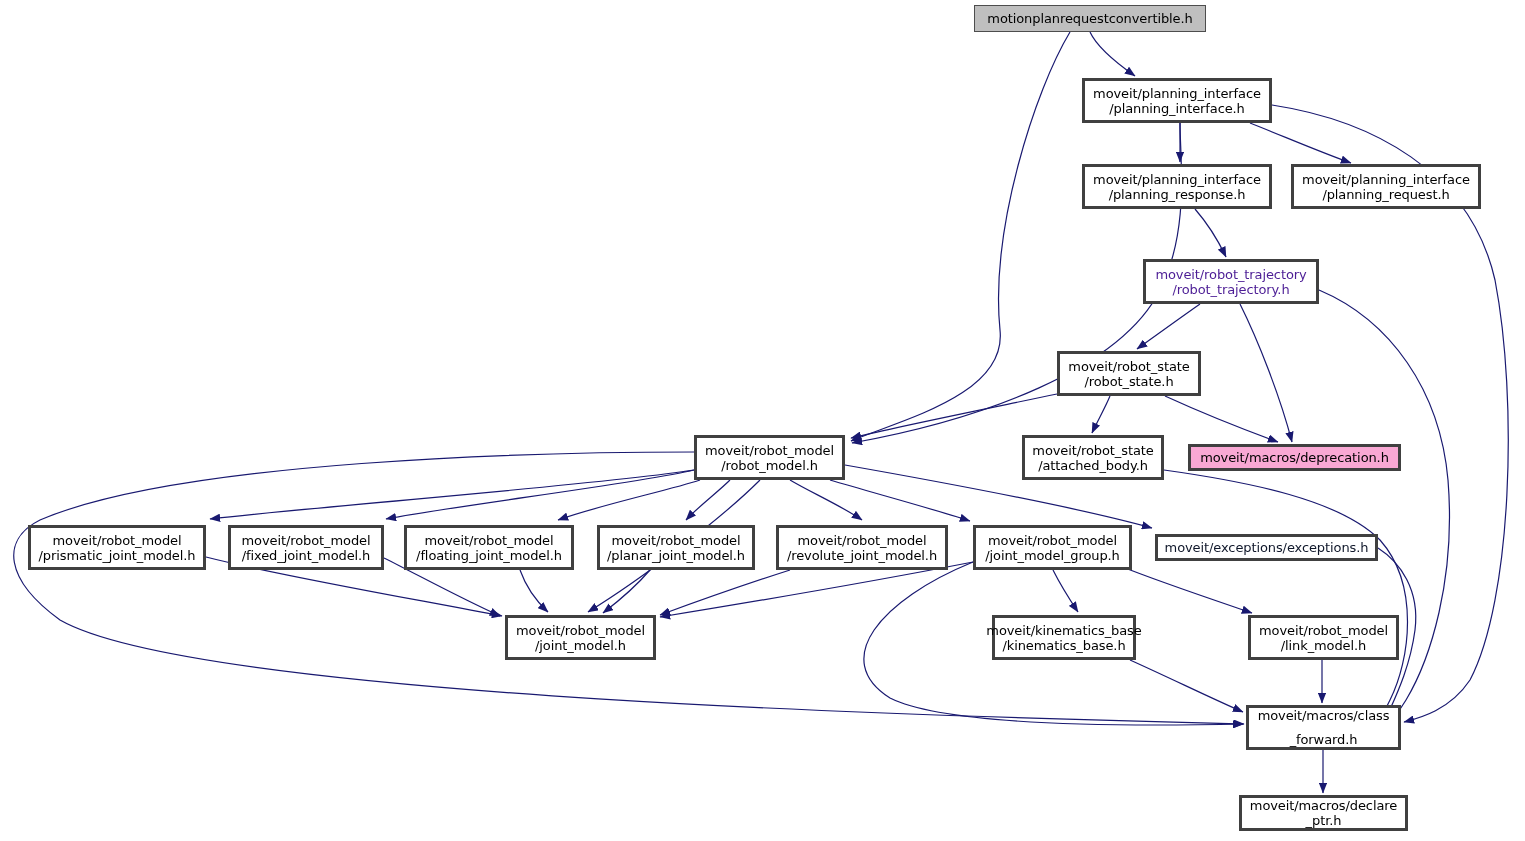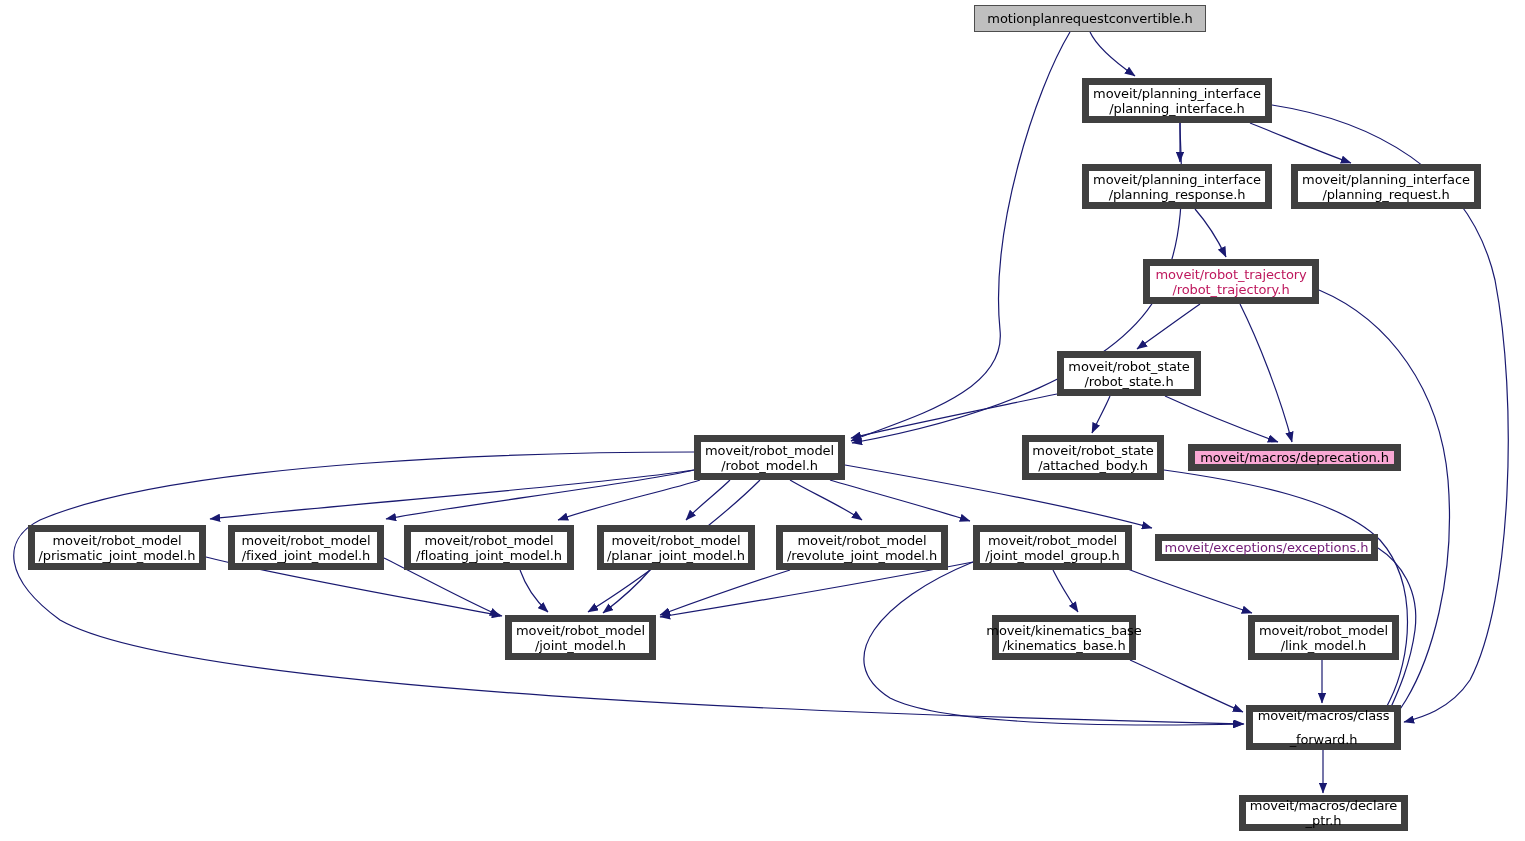--- a/index.html
+++ b/index.html
@@ -21,21 +21,21 @@
     position: absolute;
     left: 0;
     top: 0;
     width: 1525px;
     height: 841px;
     pointer-events: none;
   }
   .graph-node {
     position: absolute;
     box-sizing: border-box;
-    border: 7px solid #ef4444;
+    border: 3px solid #ef4444;
     background: #ffffff;
     display: flex;
     flex-direction: column;
     align-items: center;
     justify-content: center;
     text-align: center;
     font-size: 13px;
     line-height: 15px;
     color: #000000;
     white-space: pre;
@@ -99,32 +99,32 @@
         <path d="M1378,548 C1400,562 1420,590 1415,630 C1410,668 1395,698 1387,716" fill="none" stroke="#191970" stroke-width="1.2" marker-end="url(#arrowhead)"></path>
         <path d="M1323,750 C1323,764 1323,778 1323,793" fill="none" stroke="#191970" stroke-width="1.2" marker-end="url(#arrowhead)"></path>
       </g>
   </svg>
 
   <div id="node-group">
       <div class="graph-node root-node" style="left: 974px; top: 5px; width: 232px; height: 27px; background: rgb(191, 191, 191); border-color: rgb(77, 77, 77); color: rgb(0, 0, 0);"><span class="node-label">motionplanrequestconvertible.h</span></div>
       <div class="graph-node" style="left: 1082px; top: 78px; width: 190px; height: 45px; background: rgb(255, 255, 255); border-color: rgb(64, 64, 64); color: rgb(0, 0, 0);"><span class="node-label">moveit/planning_interface</span><span class="node-label">/planning_interface.h</span></div>
       <div class="graph-node" style="left: 1082px; top: 164px; width: 190px; height: 45px; background: rgb(255, 255, 255); border-color: rgb(64, 64, 64); color: rgb(0, 0, 0);"><span class="node-label">moveit/planning_interface</span><span class="node-label">/planning_response.h</span></div>
       <div class="graph-node" style="left: 1291px; top: 164px; width: 190px; height: 45px; background: rgb(255, 255, 255); border-color: rgb(64, 64, 64); color: rgb(0, 0, 0);"><span class="node-label">moveit/planning_interface</span><span class="node-label">/planning_request.h</span></div>
-      <div class="graph-node" style="left: 1143px; top: 259px; width: 176px; height: 45px; background: rgb(255, 255, 255); border-color: rgb(64, 64, 64); color: #be185d;"><span class="node-label">moveit/robot_trajectory</span><span class="node-label">/robot_trajectory.h</span></div>
+      <div class="graph-node" style="left: 1143px; top: 259px; width: 176px; height: 45px; background: rgb(255, 255, 255); border-color: rgb(64, 64, 64); color: #4c1d95;"><span class="node-label">moveit/robot_trajectory</span><span class="node-label">/robot_trajectory.h</span></div>
       <div class="graph-node" style="left: 1057px; top: 351px; width: 144px; height: 45px; background: rgb(255, 255, 255); border-color: rgb(64, 64, 64); color: rgb(0, 0, 0);"><span class="node-label">moveit/robot_state</span><span class="node-label">/robot_state.h</span></div>
       <div class="graph-node" style="left: 694px; top: 435px; width: 151px; height: 45px; background: rgb(255, 255, 255); border-color: rgb(64, 64, 64); color: rgb(0, 0, 0);"><span class="node-label">moveit/robot_model</span><span class="node-label">/robot_model.h</span></div>
       <div class="graph-node" style="left: 1022px; top: 435px; width: 142px; height: 45px; background: rgb(255, 255, 255); border-color: rgb(64, 64, 64); color: rgb(0, 0, 0);"><span class="node-label">moveit/robot_state</span><span class="node-label">/attached_body.h</span></div>
       <div class="graph-node" style="left: 1188px; top: 444px; width: 213px; height: 27px; background: #f9a8d4; border-color: rgb(64, 64, 64); color: rgb(0, 0, 0);"><span class="node-label">moveit/macros/deprecation.h</span></div>
       <div class="graph-node" style="left: 28px; top: 525px; width: 178px; height: 45px; background: rgb(255, 255, 255); border-color: rgb(64, 64, 64); color: rgb(0, 0, 0);"><span class="node-label">moveit/robot_model</span><span class="node-label">/prismatic_joint_model.h</span></div>
       <div class="graph-node" style="left: 228px; top: 525px; width: 156px; height: 45px; background: rgb(255, 255, 255); border-color: rgb(64, 64, 64); color: rgb(0, 0, 0);"><span class="node-label">moveit/robot_model</span><span class="node-label">/fixed_joint_model.h</span></div>
       <div class="graph-node" style="left: 404px; top: 525px; width: 170px; height: 45px; background: rgb(255, 255, 255); border-color: rgb(64, 64, 64); color: rgb(0, 0, 0);"><span class="node-label">moveit/robot_model</span><span class="node-label">/floating_joint_model.h</span></div>
       <div class="graph-node" style="left: 597px; top: 525px; width: 158px; height: 45px; background: rgb(255, 255, 255); border-color: rgb(64, 64, 64); color: rgb(0, 0, 0);"><span class="node-label">moveit/robot_model</span><span class="node-label">/planar_joint_model.h</span></div>
       <div class="graph-node" style="left: 776px; top: 525px; width: 172px; height: 45px; background: rgb(255, 255, 255); border-color: rgb(64, 64, 64); color: rgb(0, 0, 0);"><span class="node-label">moveit/robot_model</span><span class="node-label">/revolute_joint_model.h</span></div>
       <div class="graph-node" style="left: 973px; top: 525px; width: 159px; height: 45px; background: rgb(255, 255, 255); border-color: rgb(64, 64, 64); color: rgb(0, 0, 0);"><span class="node-label">moveit/robot_model</span><span class="node-label">/joint_model_group.h</span></div>
-      <div class="graph-node" style="left: 1155px; top: 534px; width: 223px; height: 27px; background: rgb(255, 255, 255); border-color: rgb(64, 64, 64); color: #701a75;"><span class="node-label">moveit/exceptions/exceptions.h</span></div>
+      <div class="graph-node" style="left: 1155px; top: 534px; width: 223px; height: 27px; background: rgb(255, 255, 255); border-color: rgb(64, 64, 64); color: #0f172a;"><span class="node-label">moveit/exceptions/exceptions.h</span></div>
       <div class="graph-node" style="left: 505px; top: 615px; width: 151px; height: 45px; background: rgb(255, 255, 255); border-color: rgb(64, 64, 64); color: rgb(0, 0, 0);"><span class="node-label">moveit/robot_model</span><span class="node-label">/joint_model.h</span></div>
       <div class="graph-node" style="left: 992px; top: 615px; width: 144px; height: 45px; background: rgb(255, 255, 255); border-color: rgb(64, 64, 64); color: rgb(0, 0, 0);"><span class="node-label">moveit/kinematics_base</span><span class="node-label">/kinematics_base.h</span></div>
       <div class="graph-node" style="left: 1248px; top: 615px; width: 151px; height: 45px; background: rgb(255, 255, 255); border-color: rgb(64, 64, 64); color: rgb(0, 0, 0);"><span class="node-label">moveit/robot_model</span><span class="node-label">/link_model.h</span></div>
       <div class="graph-node" style="left: 1246px; top: 705px; width: 155px; height: 45px; background: rgb(255, 255, 255); border-color: rgb(64, 64, 64); color: rgb(0, 0, 0); gap: 9px;"><span class="node-label">moveit/macros/class</span><span class="node-label">_forward.h</span></div>
       <div class="graph-node" style="left: 1239px; top: 795px; width: 169px; height: 36px; background: rgb(255, 255, 255); border-color: rgb(64, 64, 64); color: rgb(0, 0, 0);"><span class="node-label">moveit/macros/declare</span><span class="node-label">_ptr.h</span></div>
     </div>
 
 </div>
 
 </body></html>

